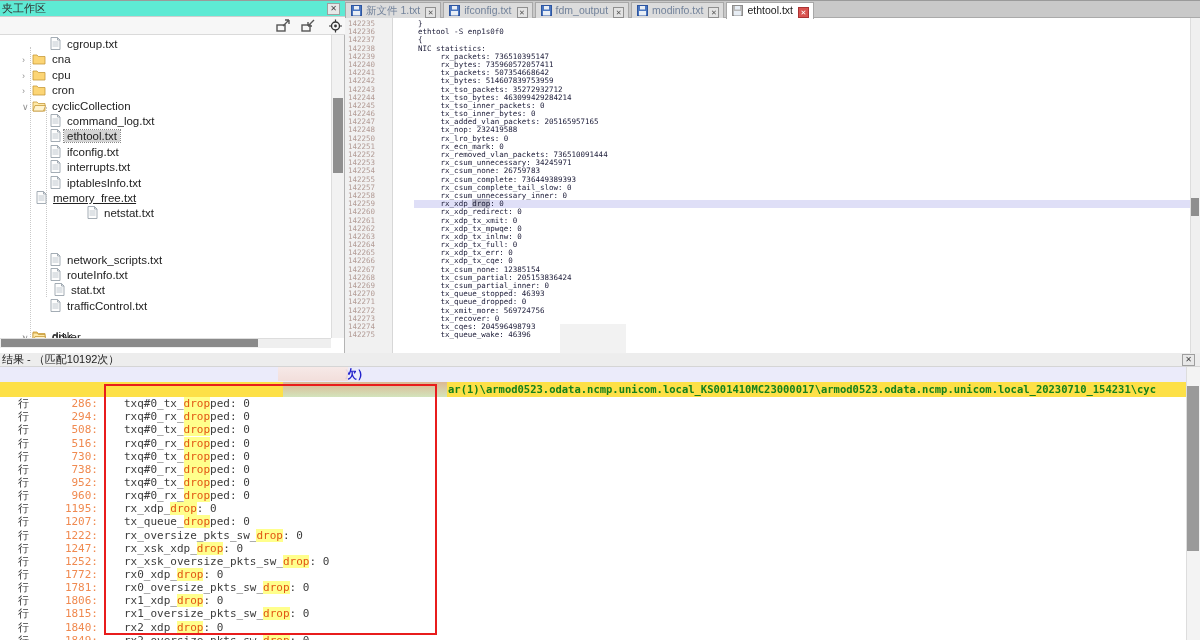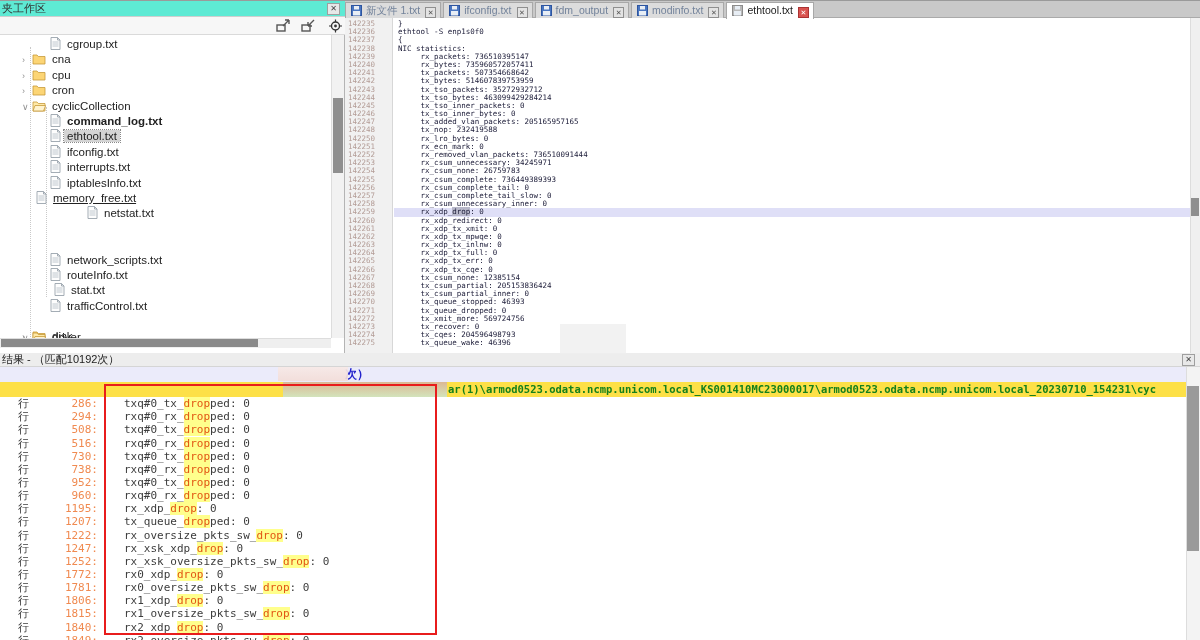--- a/index.html
+++ b/index.html
@@ -38,21 +38,21 @@
     border-bottom:none; margin-right:2px; font-size:10.5px; line-height:14px; color:#73839b; white-space:nowrap; cursor:default; }
   .tab.active { background:#ffffff; color:#1a1a1a; height:17px; }
   .tab .ticon { margin-right:4px; }
   .tab-close { display:inline-block; width:11px; height:11px; margin-left:5px; vertical-align:-1px;
     background:#e3e3e3; border:1px solid #8f8f8f; color:#555; font-size:7px; line-height:9px; text-align:center; }
   .tab.active .tab-close { background:#d9534f; border-color:#a33; color:#fff; }
 
   #gutter-bg { left:345px; top:17px; width:48px; height:335px; background:#f1f1f1; border-right:1px solid #d7d7d7; }
   #code { left:345px; top:19px; width:845px; height:333px; overflow:hidden;
     font-family:"DejaVu Sans Mono", monospace; font-size:7.5px; }
-  .eline { display:flex; height:8.2px; line-height:8.2px; white-space:pre; }
+  .eline { display:flex; height:8.2px; line-height:8.2px; white-space:pre;gap:20px; }
   .eline .ln { width:49px; padding-left:3px; color:#b39c96; flex:0 0 auto; }
   .eline .ltxt { flex:1; padding-left:4px; color:#20203c; }
   .eline.hl .ltxt { background:#dfdff7; }
   .kw-sel { background:#b7b7c9; }
 
   #ed-vscroll { left:1190px; top:17px; width:10px; height:335px; background:#f0f0f0; border-left:1px solid #ddd; }
   #ed-vthumb { left:1191px; top:197px; width:8px; height:18px; background:#8f8f8f; }
 
   
   #results { left:0; top:352px; width:1200px; height:288px; background:#fff; border-top:1px solid #9a9a9a; }
@@ -135,21 +135,21 @@
       <div class="trow" style="top: 32.8px; left: 22px;"><span class="chev">›</span><span class="ticon"><svg width="14" height="12" viewBox="0 0 14 12">
   <path d="M1 2 h4 l1.3 1.5 H13 v7.5 H1 Z" fill="#fcd575" stroke="#c79b3b" stroke-width="0.8"></path>
   </svg></span><span class="tlabel">cpu</span></div>
       <div class="trow" style="top: 48.2px; left: 22px;"><span class="chev">›</span><span class="ticon"><svg width="14" height="12" viewBox="0 0 14 12">
   <path d="M1 2 h4 l1.3 1.5 H13 v7.5 H1 Z" fill="#fcd575" stroke="#c79b3b" stroke-width="0.8"></path>
   </svg></span><span class="tlabel">cron</span></div>
       <div class="trow" style="top: 63.6px; left: 22px;"><span class="chev">∨</span><span class="ticon"><svg width="14" height="12" viewBox="0 0 14 12">
   <path d="M1 2 h4 l1.3 1.5 H13 v7.5 H1 Z" fill="#ffe9a8" stroke="#c79b3b" stroke-width="0.8"></path>
   <path d="M1 11 L3 5.5 H13.6 L11.5 11 Z" fill="#fff3cf" stroke="#c79b3b" stroke-width="0.8"></path>
           </svg></span><span class="tlabel">cyclicCollection</span></div>
-      <div class="trow" style="top: 79px; left: 50px; font-weight: bold;"><span class="ticon"><svg width="11" height="13" viewBox="0 0 11 13">
+      <div class="trow" style="top: 79px; left: 50px;"><span class="ticon"><svg width="11" height="13" viewBox="0 0 11 13">
   <path d="M1 .5 h6.5 L10 3 v9.5 H1 Z" fill="#fdfdfd" stroke="#9aa4ad" stroke-width="0.9"></path>
   <path d="M7.5 .5 V3 H10" fill="none" stroke="#9aa4ad" stroke-width="0.9"></path>
   <path d="M2.5 5 h6 M2.5 7 h6 M2.5 9 h6" stroke="#b9c2ca" stroke-width="0.9"></path>
           </svg></span><span class="tlabel">command_log.txt</span></div>
       <div class="trow selected" style="top: 94.4px; left: 50px;"><span class="ticon"><svg width="11" height="13" viewBox="0 0 11 13">
   <path d="M1 .5 h6.5 L10 3 v9.5 H1 Z" fill="#fdfdfd" stroke="#9aa4ad" stroke-width="0.9"></path>
   <path d="M7.5 .5 V3 H10" fill="none" stroke="#9aa4ad" stroke-width="0.9"></path>
   <path d="M2.5 5 h6 M2.5 7 h6 M2.5 9 h6" stroke="#b9c2ca" stroke-width="0.9"></path>
           </svg></span><span class="tlabel">ethtool.txt</span></div>
       <div class="trow" style="top: 109.8px; left: 50px;"><span class="ticon"><svg width="11" height="13" viewBox="0 0 11 13">
@@ -254,21 +254,20 @@
       <div class="eline"><span class="ln">142245</span><span class="ltxt">     tx_tso_inner_packets: 0</span></div>
       <div class="eline"><span class="ln">142246</span><span class="ltxt">     tx_tso_inner_bytes: 0</span></div>
       <div class="eline"><span class="ln">142247</span><span class="ltxt">     tx_added_vlan_packets: 205165957165</span></div>
       <div class="eline"><span class="ln">142248</span><span class="ltxt">     tx_nop: 232419588</span></div>
       <div class="eline"><span class="ln">142250</span><span class="ltxt">     rx_lro_bytes: 0</span></div>
       <div class="eline"><span class="ln">142251</span><span class="ltxt">     rx_ecn_mark: 0</span></div>
       <div class="eline"><span class="ln">142252</span><span class="ltxt">     rx_removed_vlan_packets: 736510091444</span></div>
       <div class="eline"><span class="ln">142253</span><span class="ltxt">     rx_csum_unnecessary: 34245971</span></div>
       <div class="eline"><span class="ln">142254</span><span class="ltxt">     rx_csum_none: 26759783</span></div>
       <div class="eline"><span class="ln">142255</span><span class="ltxt">     rx_csum_complete: 736449389393</span></div>
-      <div class="eline"><span class="ln">142256</span><span class="ltxt">     rx_csum_complete_tail: 0</span></div>
       <div class="eline"><span class="ln">142257</span><span class="ltxt">     rx_csum_complete_tail_slow: 0</span></div>
       <div class="eline"><span class="ln">142258</span><span class="ltxt">     rx_csum_unnecessary_inner: 0</span></div>
       <div class="eline hl"><span class="ln">142259</span><span class="ltxt">     rx_xdp_<span class="kw-sel">drop</span>: 0</span></div>
       <div class="eline"><span class="ln">142260</span><span class="ltxt">     rx_xdp_redirect: 0</span></div>
       <div class="eline"><span class="ln">142261</span><span class="ltxt">     rx_xdp_tx_xmit: 0</span></div>
       <div class="eline"><span class="ln">142262</span><span class="ltxt">     rx_xdp_tx_mpwqe: 0</span></div>
       <div class="eline"><span class="ln">142263</span><span class="ltxt">     rx_xdp_tx_inlnw: 0</span></div>
       <div class="eline"><span class="ln">142264</span><span class="ltxt">     rx_xdp_tx_full: 0</span></div>
       <div class="eline"><span class="ln">142265</span><span class="ltxt">     rx_xdp_tx_err: 0</span></div>
       <div class="eline"><span class="ln">142266</span><span class="ltxt">     rx_xdp_tx_cqe: 0</span></div>

